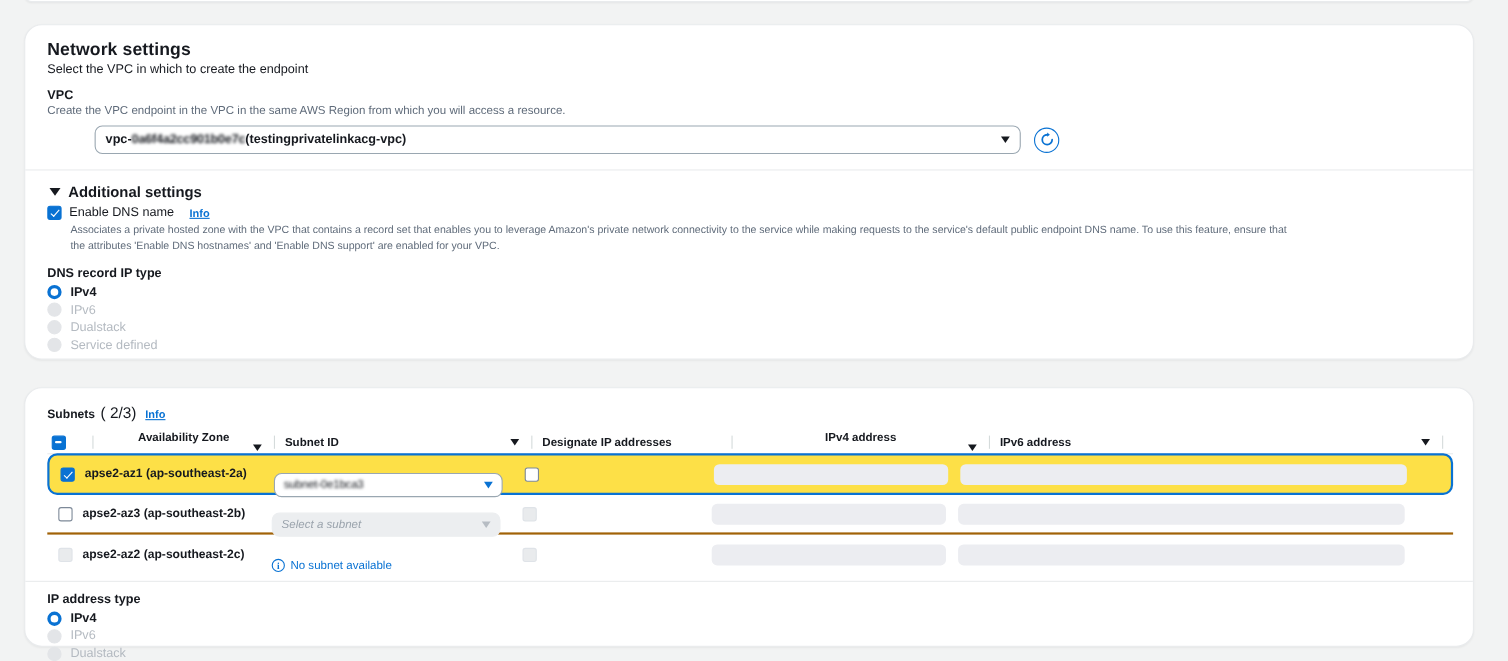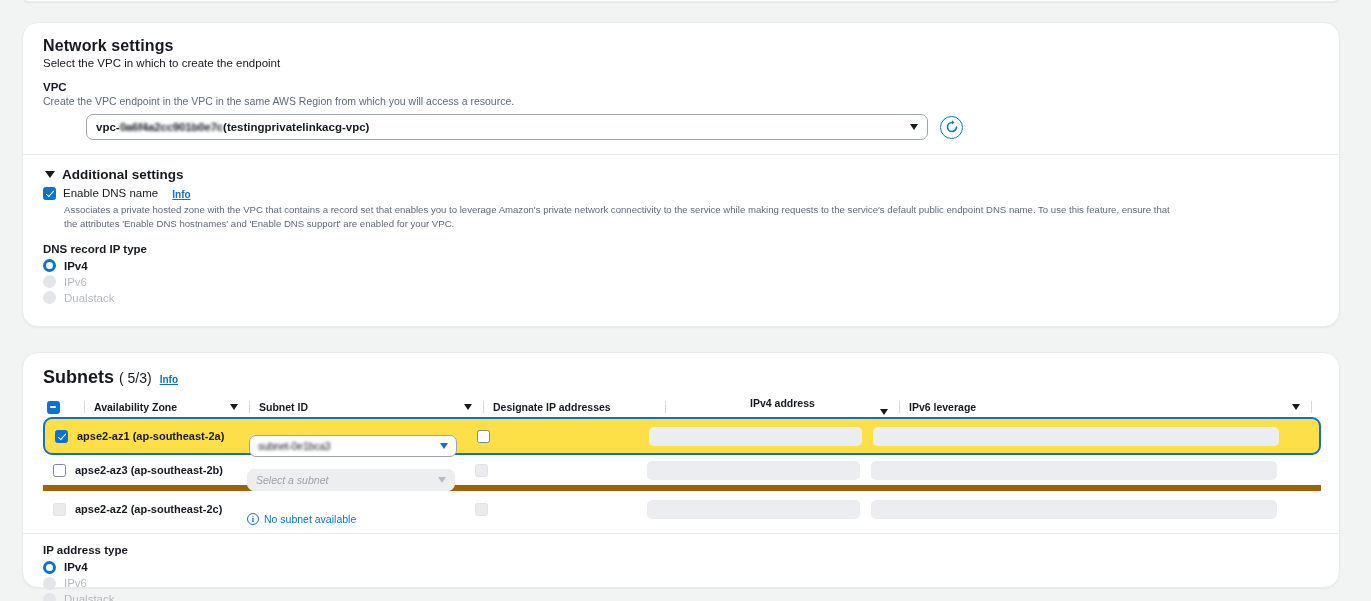--- a/index.html
+++ b/index.html
@@ -105,40 +105,40 @@
     width: 13px; height: 13px; border-radius: 50%; flex: none;
     border: 1.8px solid #7d8998; background: #fff; position: relative;
   }
   .rb.on { border-color: #0972d3; border-width: 3.6px; }
   .rb.off { background: #e3e5e8; border-color: #e3e5e8; }
   .rt { font-size: 11.5px; color: #16191f; font-weight: bold; }
   .rt.dim { color: #b4bac1; font-weight: normal; }
 
   
   .tbl-title { display: flex; align-items: baseline; gap: 5px; }
-  .tbl-title .t { font-size: 18px; font-weight: bold; color: #16191f; }
+  .tbl-title .t { font-size: 11px; font-weight: bold; color: #16191f; }
   .tbl-title .c { font-size: 14px; color: #16191f; }
 
   .table { margin-top: 9px; width: 1278px; }
   .thead {
     display: flex; align-items: center; height: 21px;
     border-bottom: 1px solid #e9ebed;
   }
   .th {
     font-size: 10.5px; font-weight: bold; color: #16191f;
     display: flex; align-items: center; position: relative; height: 100%;
   }
   .sep { width: 1px; height: 12px; background: #d5dbdb; margin: 0 9px; flex: none; }
   .sort {
     width: 0; height: 0; border-left: 4px solid transparent;
     border-right: 4px solid transparent; border-top: 6px solid #16191f;
     margin-left: auto; margin-right: 2px;
   }
 
-  .trow { display: flex; align-items: center; height: 36px; border-bottom: 6px solid #a16207; position: relative; }
+  .trow { display: flex; align-items: center; height: 36px; border-bottom: 2px solid #a16207; position: relative; }
   .trow.selected {
     background: #fde047; border: 2px solid #0972d3; border-radius: 9px;
     height: 38px; margin-top: -1px; justify-content: space-between;
   }
 
   .c-check { width: 32px; display: flex; align-items: center; padding-left: 10px; flex: none; }
   .c-az    { width: 172px; font-size: 11px; color: #16191f; font-weight: bold; flex: none; }
   .c-sub   { width: 228px; flex: none; margin-top: 19px; }
   .c-desig { width: 172px; display: flex; align-items: center; flex: none; }
   .c-ip4   { width: 224px; flex: none; }
@@ -230,60 +230,64 @@
           <span class="rt">IPv4</span>
         </div>
         <div class="radio-line">
           <span class="rb off"></span>
           <span class="rt dim">IPv6</span>
         </div>
         <div class="radio-line">
           <span class="rb off"></span>
           <span class="rt dim">Dualstack</span>
         </div>
+        <div class="radio-line">
+          <span class="rb off"></span>
+          <span class="rt dim">Service defined</span>
+        </div>
       </div>
     </div>
   </div>
 
   <div class="card" id="card-subnets">
     <div class="pad" style="padding-bottom:0;">
       <div class="tbl-title">
         <span class="t">Subnets</span>
-        <span class="c">( 5/3)</span>
+        <span class="c">( 2/3)</span>
         <span class="info-link" style="margin-left:3px;">Info</span>
       </div>
 
       <div class="table">
 
         <div class="thead">
           <div class="c-check" style="padding-left:4px;">
             <span class="cb indeterminate"></span>
           </div>
           <div class="sep"></div>
-          <div class="th" style="width:146px;">
+          <div class="th" style="width:146px;flex-direction:column;">
             <span>Availability Zone</span>
             <span class="sort"></span>
           </div>
           <div class="sep"></div>
           <div class="th" style="width:215px;">
             <span>Subnet ID</span>
             <span class="sort"></span>
           </div>
           <div class="sep"></div>
           <div class="th" style="width:163px;">
             <span>Designate IP addresses</span>
           </div>
           <div class="sep"></div>
           <div class="th" style="width:215px;flex-direction:column;">
             <span>IPv4 address</span>
             <span class="sort"></span>
           </div>
           <div class="sep"></div>
           <div class="th" style="flex:1;">
-            <span>IPv6 leverage</span>
+            <span>IPv6 address</span>
             <span class="sort"></span>
           </div>
           <div class="sep"></div>
         </div>
 
         <div class="trow selected">
           <div class="c-check">
             <span class="cb checked"></span>
           </div>
           <div class="c-az">apse2-az1 (ap-southeast-2a)</div>

